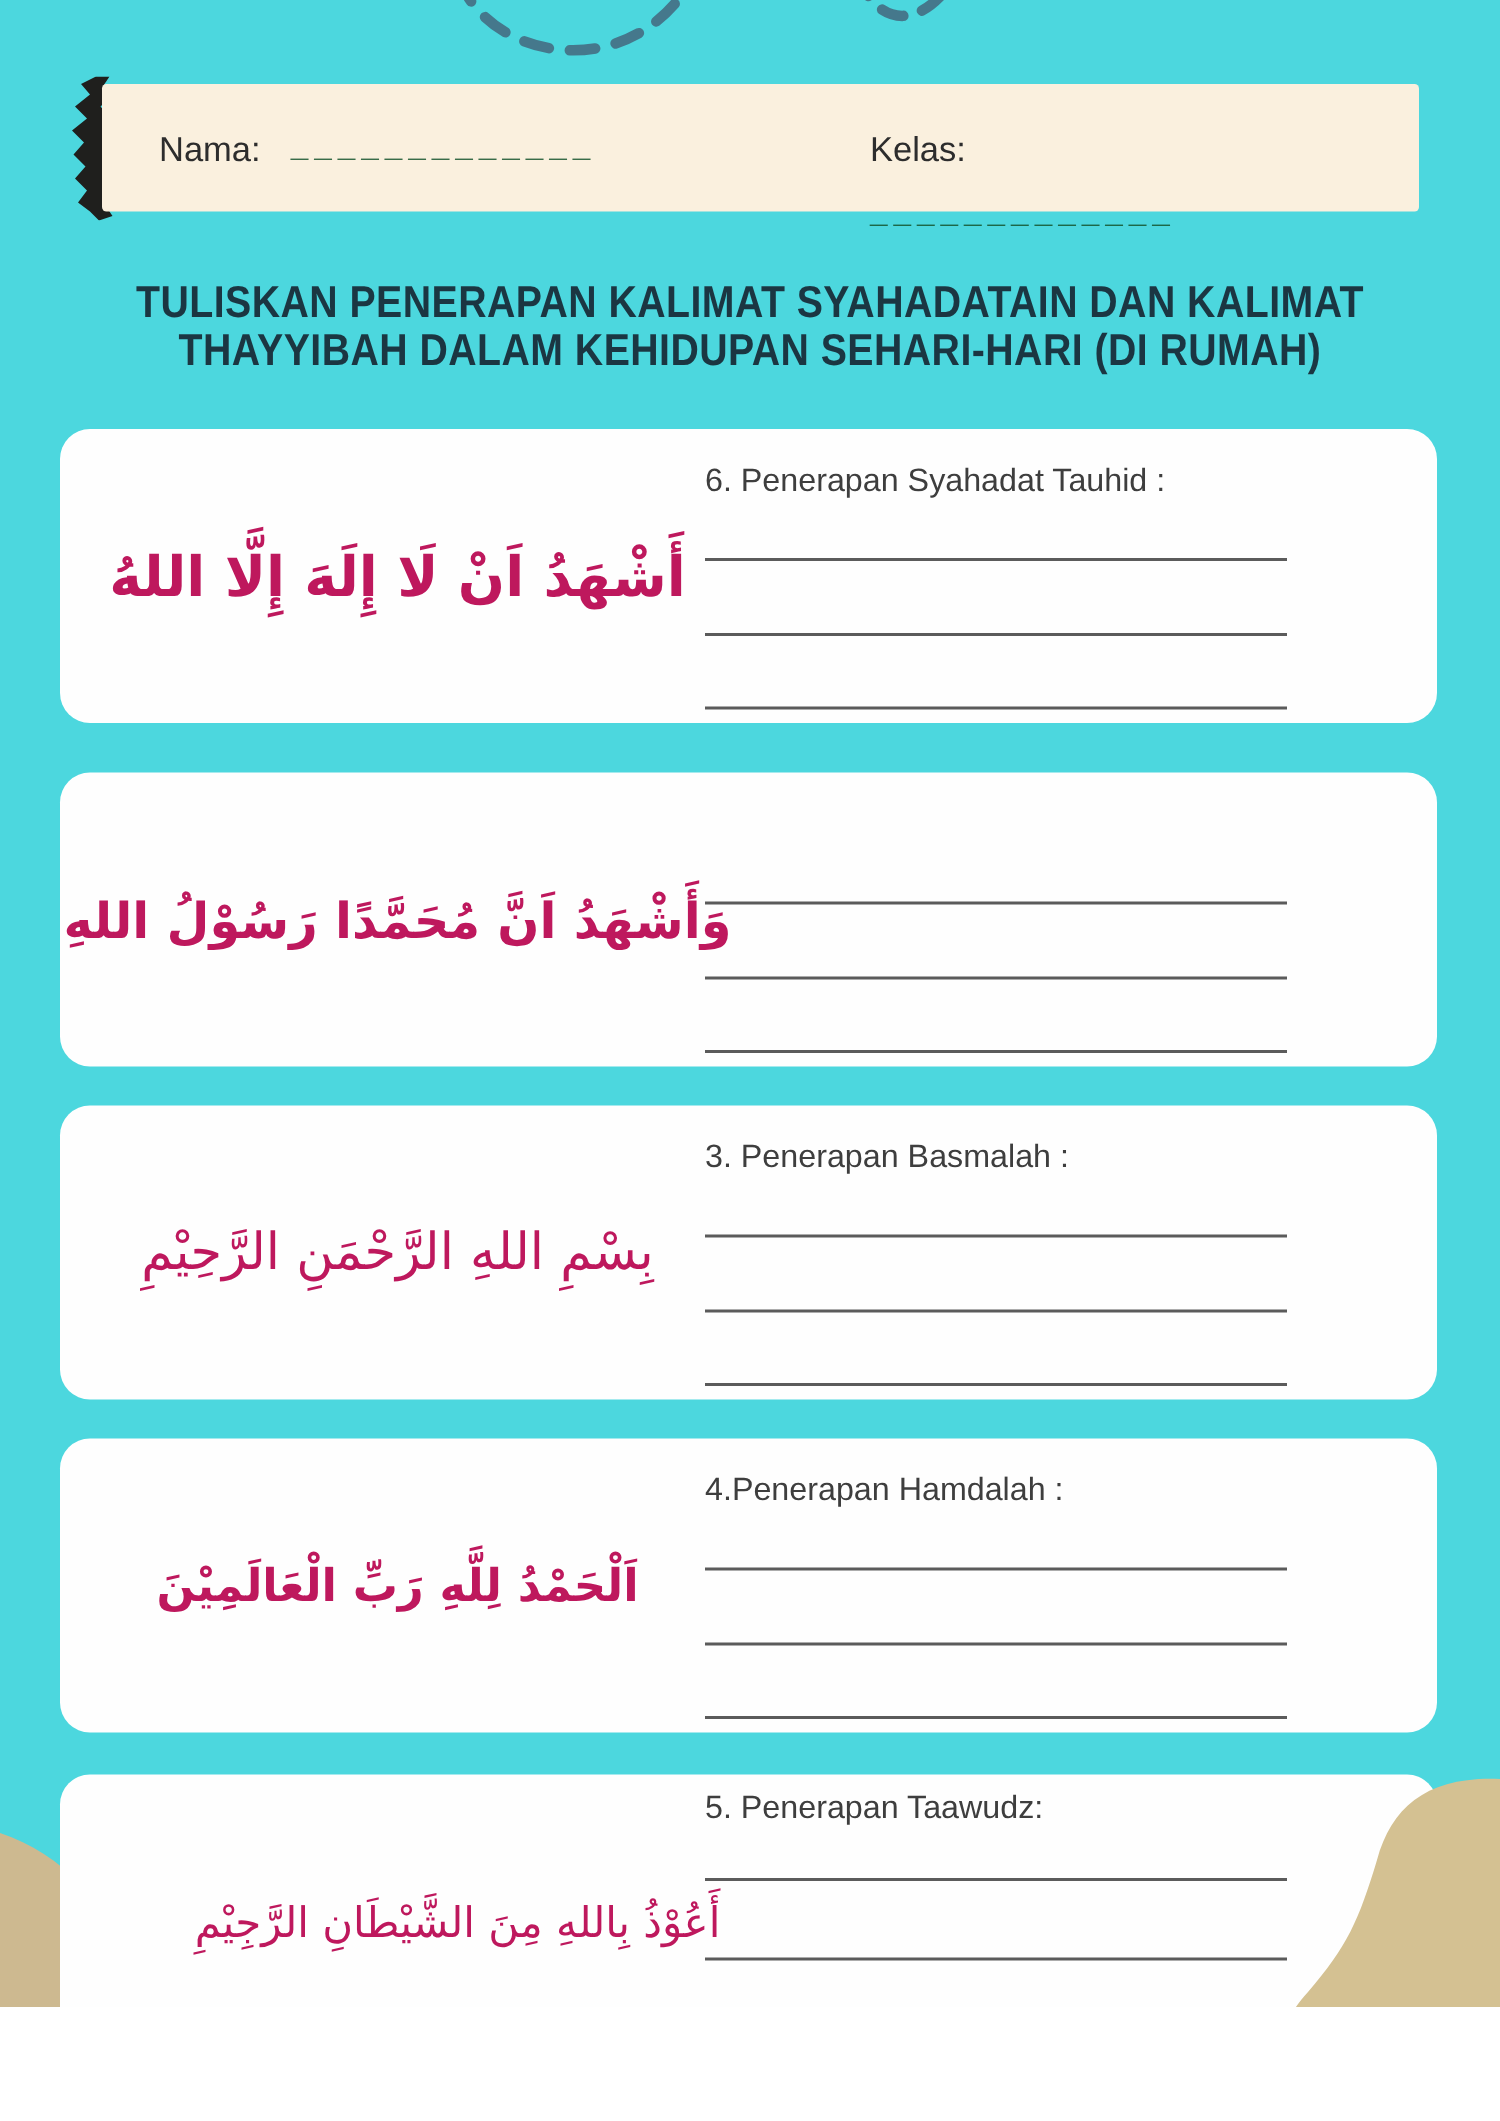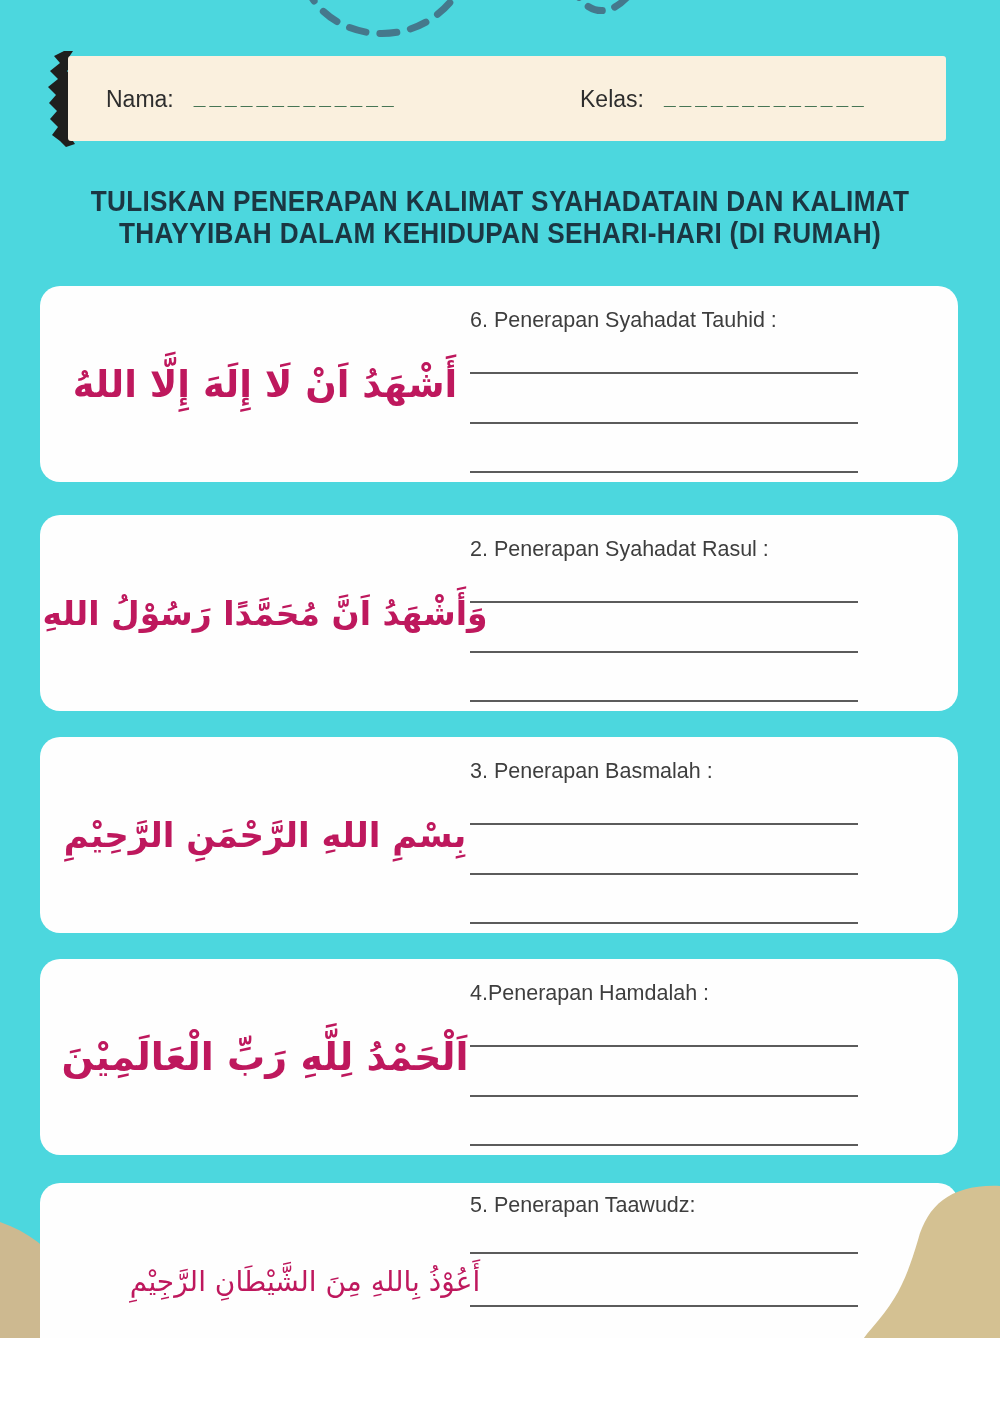--- a/index.html
+++ b/index.html
@@ -19,21 +19,21 @@
   .header-field{
     position:absolute;top:30px;
     display:flex;align-items:baseline;gap:20px;
     font-size:23px;color:#2d2d2d;
   }
   .header-field .dashes{
     font-weight:bold;letter-spacing:4px;color:#14532d;font-size:21px;
     transform:translateY(-3px);
   }
   .field-nama{left:38px;}
-  .field-kelas{left:512px;}
+  .field-kelas{left:512px;flex-direction:column;}
   
   .title{
     position:absolute;left:0;top:186px;width:1000px;
     text-align:center;color:#1b3642;
     font-weight:800;font-size:27px;line-height:29px;
     letter-spacing:.3px;
     transform:scale(.97,1.1);transform-origin:50% 0;
   }
   
   .card{
@@ -44,22 +44,22 @@
   .card-4{top:959px;} .card-5{top:1183px;}
   .arabic{
     position:absolute;left:10px;top:0;width:430px;height:100%;
     display:flex;align-items:center;justify-content:center;
     direction:rtl;white-space:nowrap;
     font-family:"DejaVu Sans",sans-serif;
     color:#be185d;
   }
   .card-1 .arabic{font-size:37px;font-weight:bold;}
   .card-2 .arabic{font-size:33px;font-weight:bold;}
-  .card-3 .arabic{font-size:34px;font-weight:bold;}
-  .card-4 .arabic{font-size:38px;font-weight:bold;}
+  .card-3 .arabic{font-size:34px;font-weight:normal;}
+  .card-4 .arabic{font-size:30px;font-weight:bold;}
   .card-5 .arabic{font-size:28px;width:450px;left:0;margin-left:40px;}
   .prompt{
     position:absolute;left:430px;top:22px;
     font-size:21.5px;color:#3e3e3e;
   }
   .answer-line{
     position:absolute;left:430px;width:388px;height:2px;background:#5b5b5b;
   }
   .card .l1{top:86px;} .card .l2{top:136px;} .card .l3{top:185px;}
   .card-5 .prompt{top:10px;}
@@ -101,21 +101,20 @@
   <section class="card card-1" style="z-index:4">
     <div class="arabic">أَشْهَدُ اَنْ لَا إِلَهَ إِلَّا اللهُ</div>
     <div class="prompt">6. Penerapan Syahadat Tauhid :</div>
     <div class="answer-line l1"></div>
     <div class="answer-line l2"></div>
     <div class="answer-line l3"></div>
   </section>
 
   <section class="card card-2" style="z-index:4">
     <div class="arabic">وَأَشْهَدُ اَنَّ مُحَمَّدًا رَسُوْلُ اللهِ</div>
-    <div class="prompt">2. Penerapan Syahadat Rasul :</div>
     <div class="answer-line l1"></div>
     <div class="answer-line l2"></div>
     <div class="answer-line l3"></div>
   </section>
 
   <section class="card card-3" style="z-index:4">
     <div class="arabic">بِسْمِ اللهِ الرَّحْمَنِ الرَّحِيْمِ</div>
     <div class="prompt">3. Penerapan Basmalah :</div>
     <div class="answer-line l1"></div>
     <div class="answer-line l2"></div>

